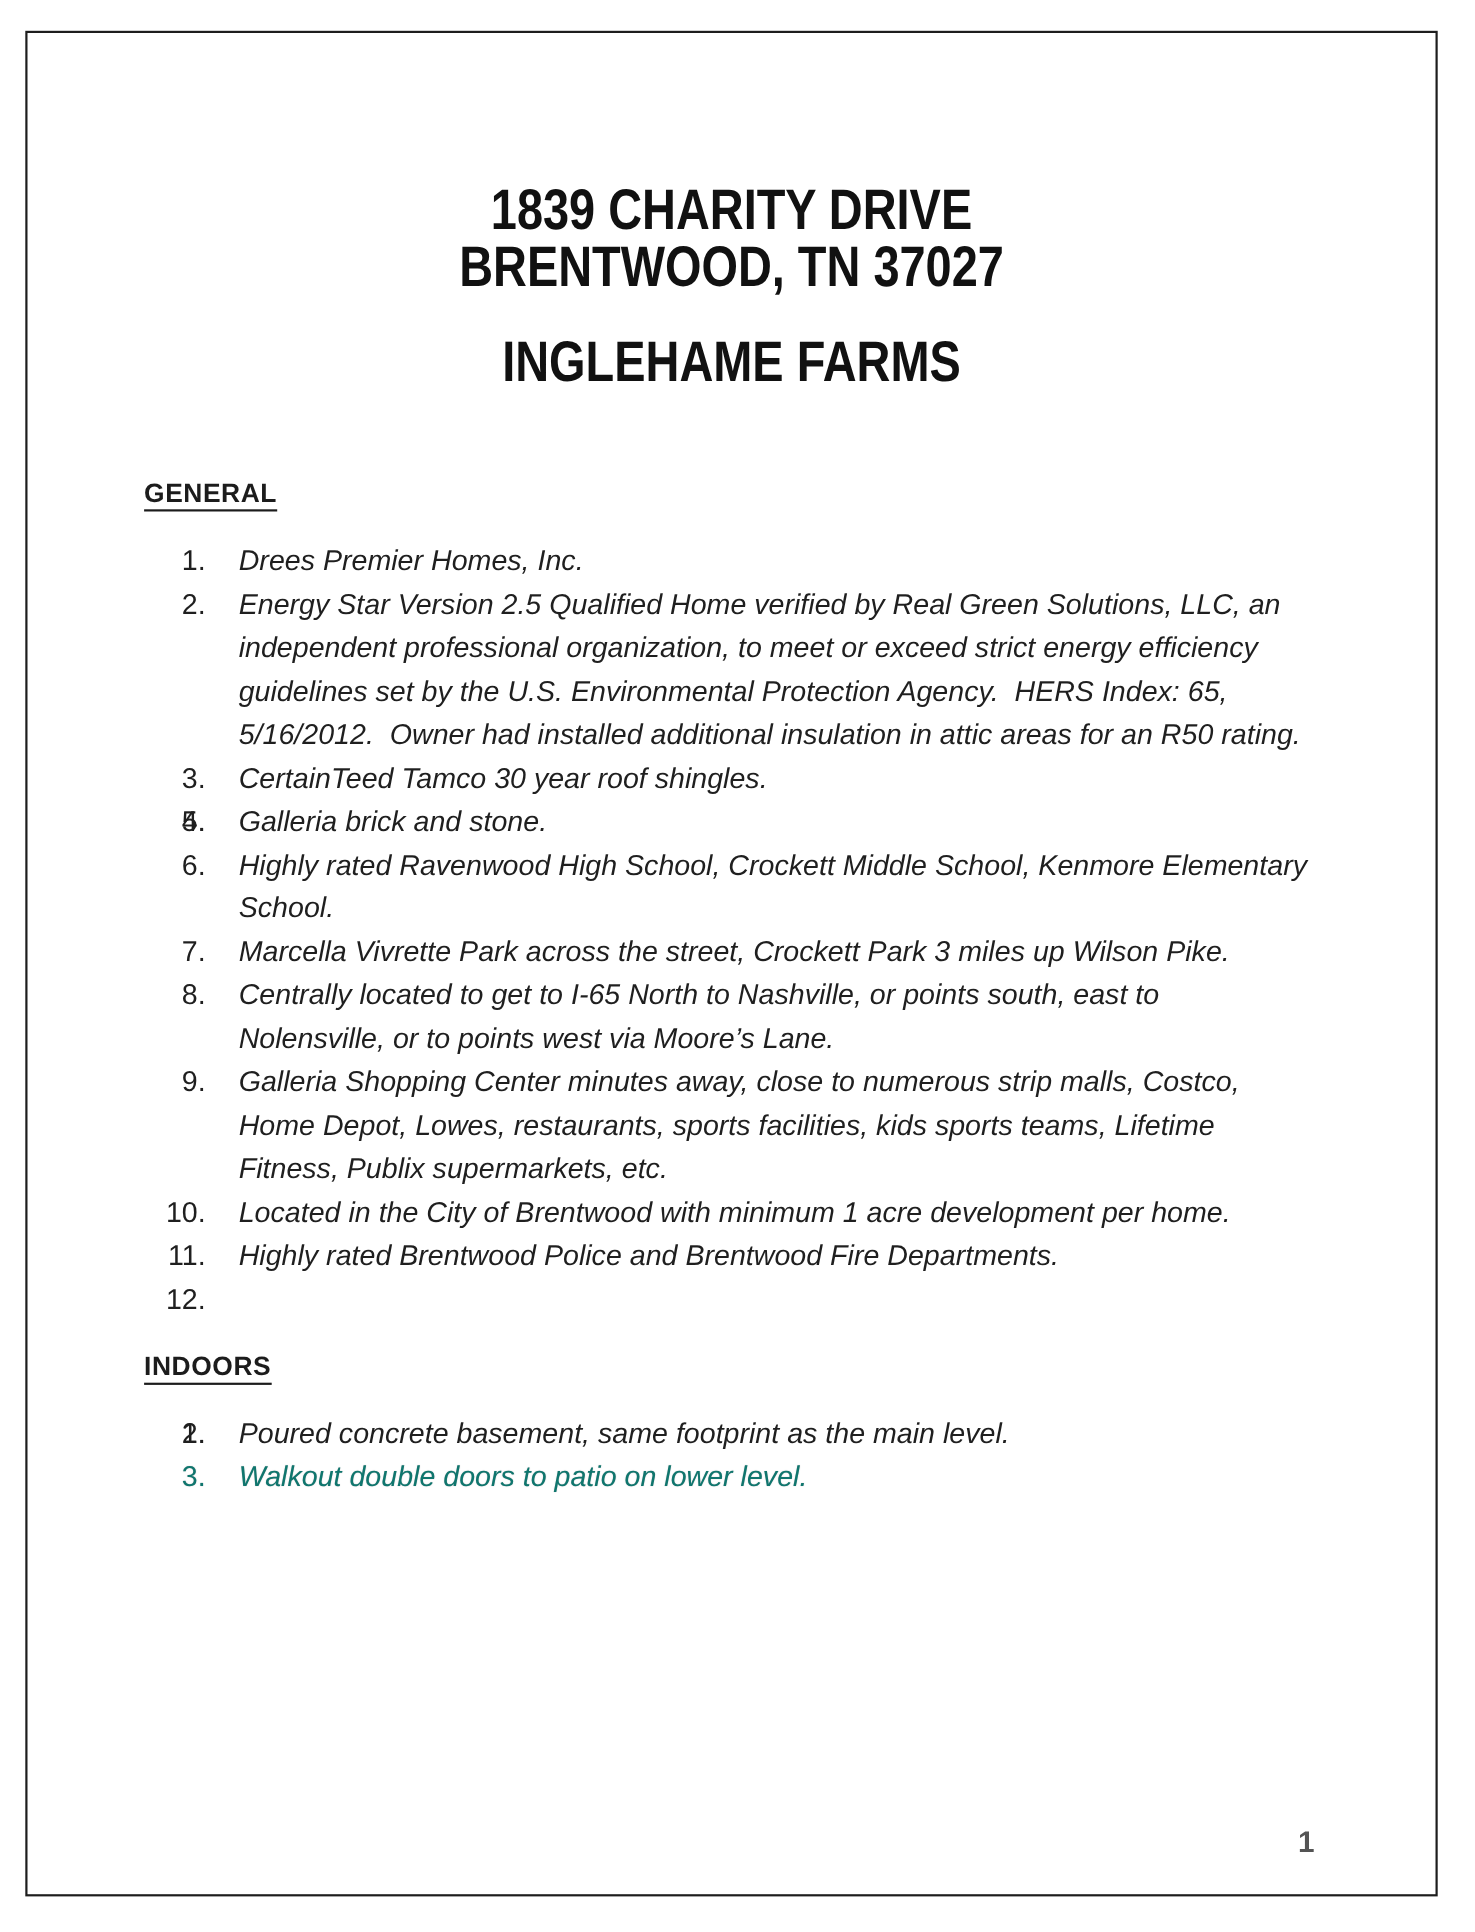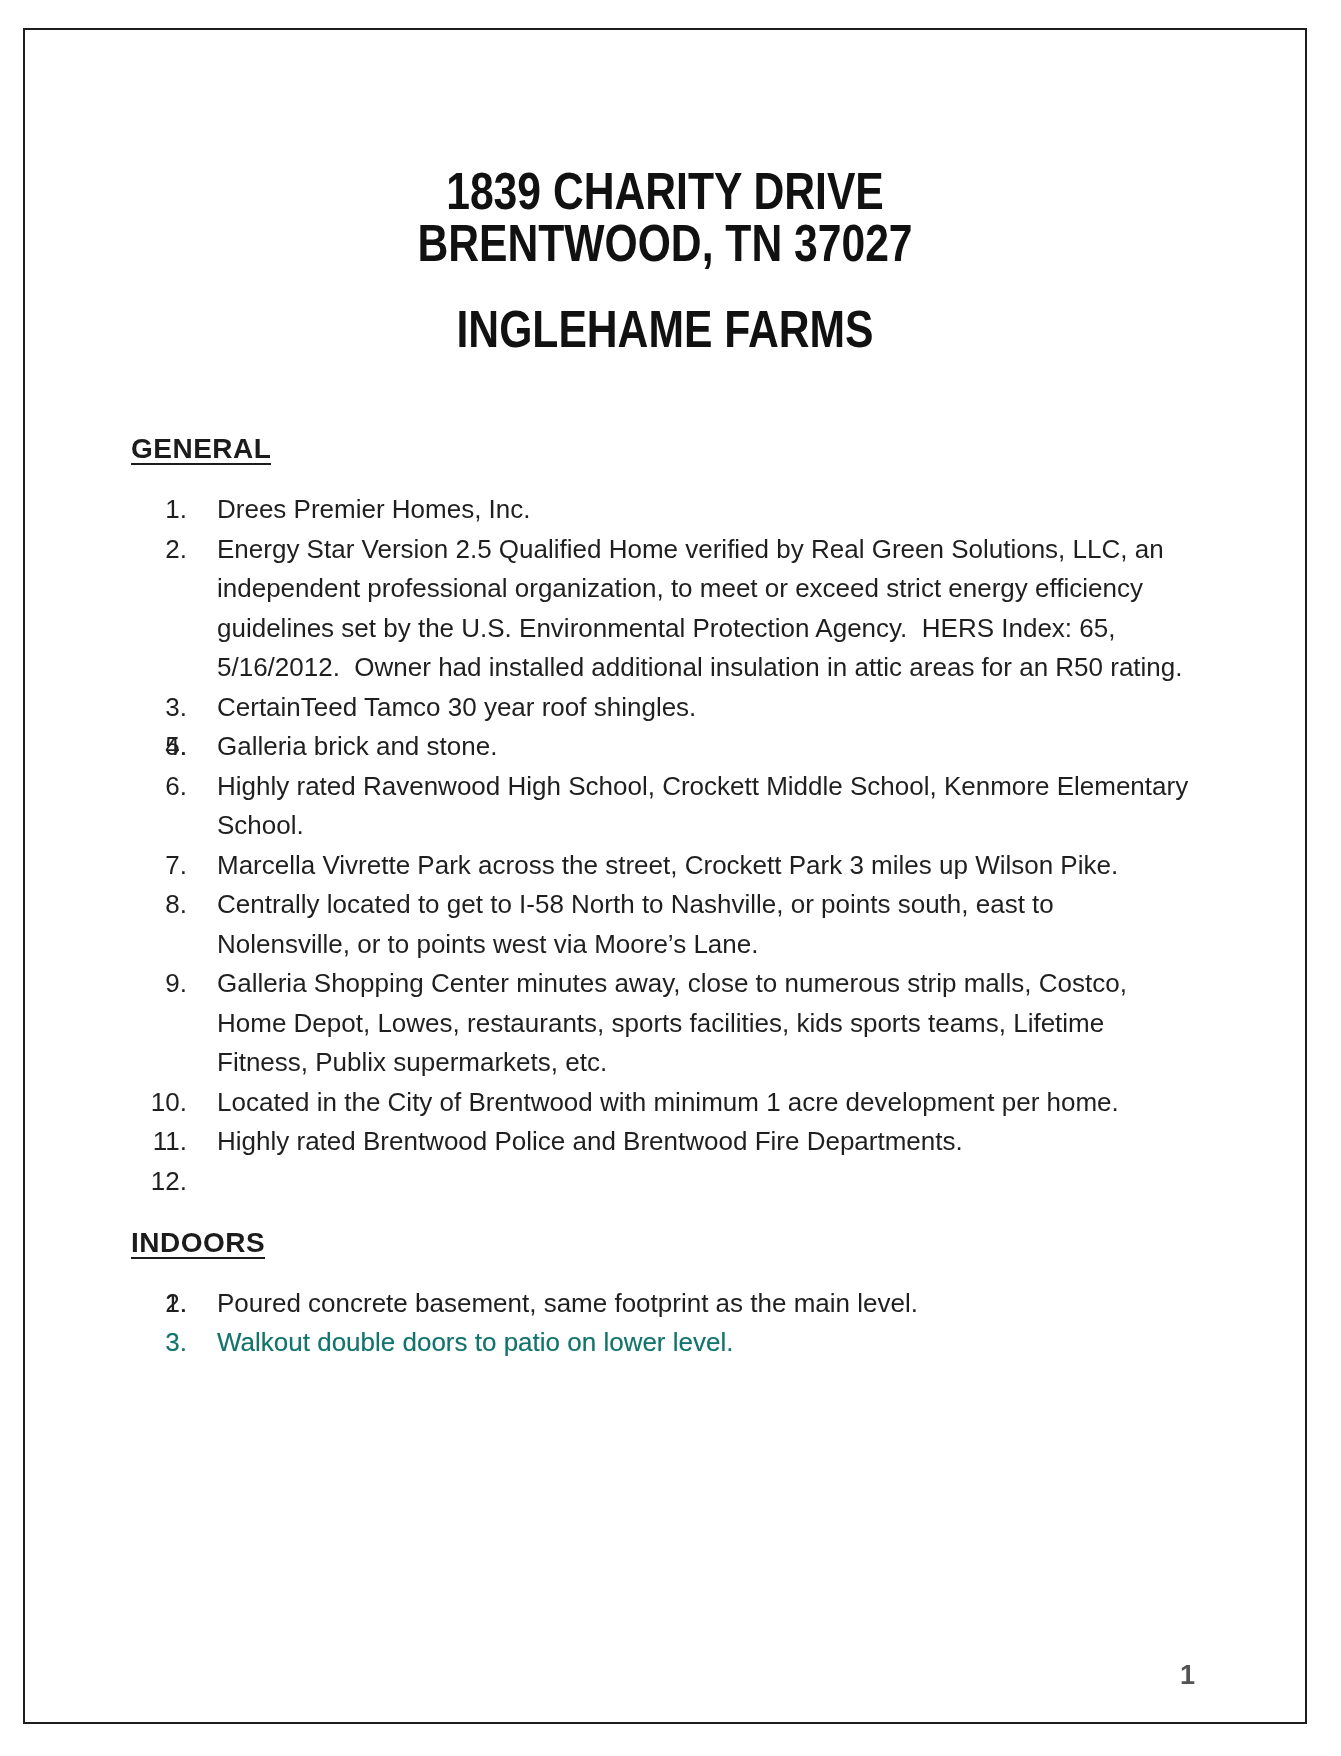--- a/index.html
+++ b/index.html
@@ -42,21 +42,21 @@
   }
   .subtitle {
     margin-top: 34px;
   }
   .section {
     margin: 0;
   }
   .section-heading {
     display: inline-block;
     font-weight: bold;
-    font-size: 28px;
+    font-size: 24px;
     line-height: 28px;
     color: #1c1c1c;
     letter-spacing: 0.5px;
     border-bottom: 2.5px solid #1c1c1c;
   }
   .section-general .section-heading { margin-top: 80px; }
   .section-indoors .section-heading { margin-top: 67px; }
   .ol {
     counter-reset: item;
     margin-top: 25px;
@@ -76,20 +76,21 @@
     top: 0;
     width: 56px;
     text-align: right;
     white-space: nowrap;
   }
   .li .num::before {
     content: counter(item) ".";
   }
   .li .txt {
     white-space: pre-wrap;
+    font-style: italic;
   }
   .li-faded {
     color: #0f766e;
     text-shadow: 0 0 1px rgba(138,138,138,0.6);
   }
   .page-number {
     position: absolute;
     left: 1180px;
     top: 1660px;
     font-size: 27px;
@@ -113,21 +114,21 @@
   <div class="section section-general">
     <span class="section-heading">GENERAL</span>
     <div class="ol">
       <div class="li"><span class="num"></span><span class="txt">Drees Premier Homes, Inc.</span></div>
       <div class="li"><span class="num"></span><span class="txt">Energy Star Version 2.5 Qualified Home verified by Real Green Solutions, LLC, an independent professional organization, to meet or exceed strict energy efficiency guidelines set by the U.S. Environmental Protection Agency.  HERS Index: 65, 5/16/2012.  Owner had installed additional insulation in attic areas for an R50 rating.</span></div>
       <div class="li"><span class="num"></span><span class="txt">CertainTeed Tamco 30 year roof shingles.</span></div>
       <div class="li"><span class="num"></span></div>
       <div class="li"><span class="num"></span><span class="txt">Galleria brick and stone.</span></div>
       <div class="li"><span class="num"></span><span class="txt">Highly rated Ravenwood High School, Crockett Middle School, Kenmore Elementary School.</span></div>
       <div class="li"><span class="num"></span><span class="txt">Marcella Vivrette Park across the street, Crockett Park 3 miles up Wilson Pike.</span></div>
-      <div class="li"><span class="num"></span><span class="txt">Centrally located to get to I-58 North to Nashville, or points south, east to Nolensville, or to points west via Moore’s Lane.</span></div>
+      <div class="li"><span class="num"></span><span class="txt">Centrally located to get to I-65 North to Nashville, or points south, east to Nolensville, or to points west via Moore’s Lane.</span></div>
       <div class="li"><span class="num"></span><span class="txt">Galleria Shopping Center minutes away, close to numerous strip malls, Costco, Home Depot, Lowes, restaurants, sports facilities, kids sports teams, Lifetime Fitness, Publix supermarkets, etc.</span></div>
       <div class="li"><span class="num"></span><span class="txt">Located in the City of Brentwood with minimum 1 acre development per home.</span></div>
       <div class="li"><span class="num"></span><span class="txt">Highly rated Brentwood Police and Brentwood Fire Departments.</span></div>
       <div class="li"><span class="num"></span></div>
     </div>
   </div>
 
   <div class="section section-indoors">
     <span class="section-heading">INDOORS</span>
     <div class="ol">

